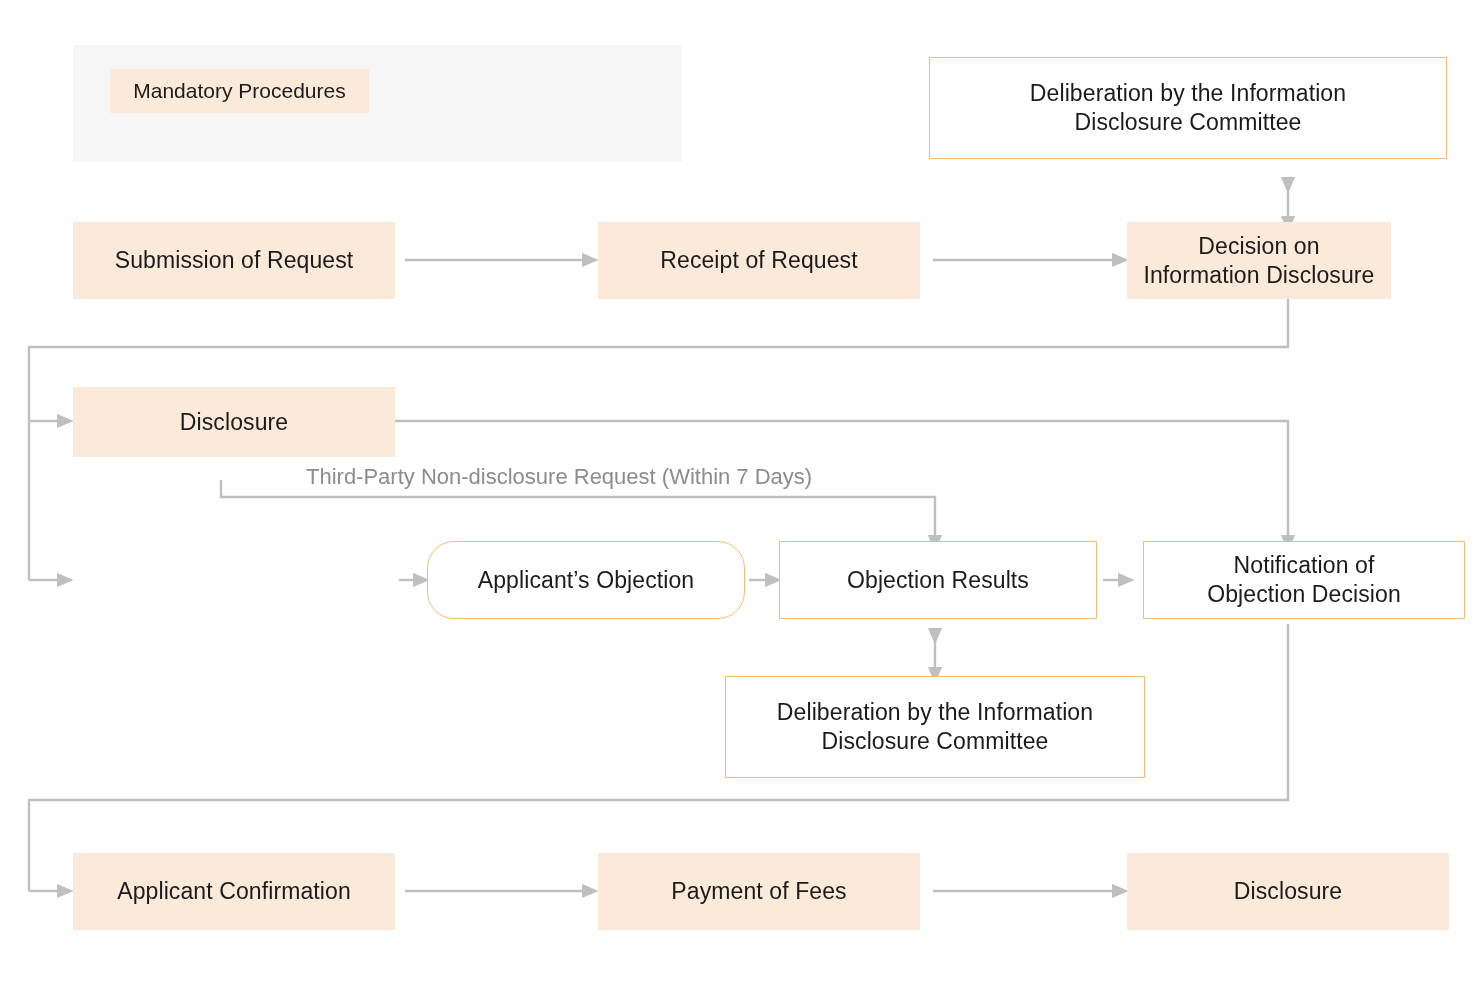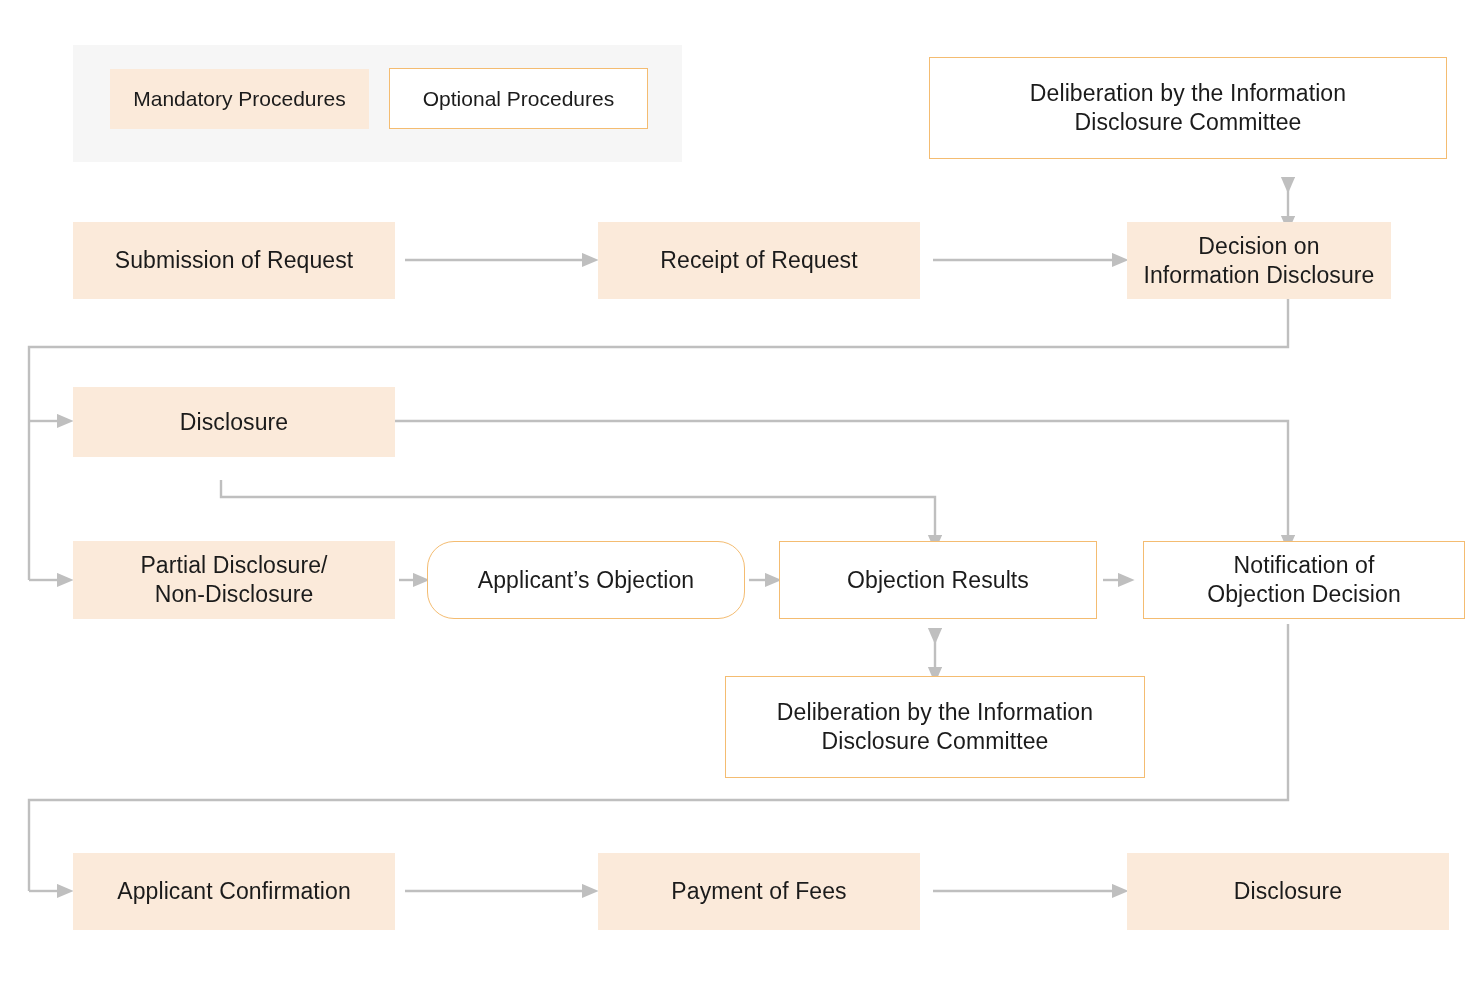--- a/index.html
+++ b/index.html
@@ -49,21 +49,21 @@
     position: absolute;
     display: flex;
     align-items: center;
     justify-content: center;
     font-size: 21px;
     color: #1b1b1b;
     z-index: 3;
   }
   #legend-mandatory {
     left: 110px; top: 69px;
-    width: 259px; height: 60px;
+    width: 259px; height: 44px;
     background: #FBEADA;
   }
   #legend-optional {
     left: 389px; top: 68px;
     width: 259px; height: 61px;
     background: #ffffff;
     border: 1.6px solid #F4BC71;
   }
 
   
@@ -124,23 +124,20 @@
 
       <line x1="405" y1="891" x2="583" y2="891" marker-end="url(#ah-r)"></line>
       <line x1="933" y1="891" x2="1113" y2="891" marker-end="url(#ah-r)"></line>
     </g>
   </svg>
 
   <div id="legend-panel"></div>
   <div id="legend-mandatory" class="legend-chip">
     <span>Mandatory Procedures</span>
   </div>
-  <div id="legend-optional" class="legend-chip">
-    <span>Optional Procedures</span>
-  </div>
 
   <div class="node outline" style="left:929px; top:57px; width:518px; height:102px;">
     <span>
       <span>Deliberation by the Information</span><br>
       <span>Disclosure Committee</span>
     </span>
   </div>
 
   <div class="node solid" style="left:73px; top:222px; width:322px; height:77px;">
     <span>Submission of Request</span>
@@ -154,26 +151,20 @@
     <span>
       <span>Decision on</span><br>
       <span>Information Disclosure</span>
     </span>
   </div>
 
   <div class="node solid" style="left:73px; top:387px; width:322px; height:70px;">
     <span>Disclosure</span>
   </div>
 
-  <div class="node solid" style="left:73px; top:541px; width:322px; height:78px;">
-    <span>
-      <span>Partial Disclosure/</span><br>
-      <span>Non-Disclosure</span>
-    </span>
-  </div>
 
   <div class="node outline" style="left:427px; top:541px; width:318px; height:78px;border-radius:27px;">
     <span>Applicant’s Objection</span>
   </div>
 
   <div class="node outline" style="left:779px; top:541px; width:318px; height:78px;align-items:center;">
     <span>Objection Results</span>
   </div>
 
   <div class="node outline" style="left:1127px; top:541px; width:322px; height:78px;margin-left:16px;">
@@ -195,14 +186,15 @@
   </div>
 
   <div class="node solid" style="left:598px; top:853px; width:322px; height:77px;">
     <span>Payment of Fees</span>
   </div>
 
   <div class="node solid" style="left:1127px; top:853px; width:322px; height:77px;">
     <span>Disclosure</span>
   </div>
 
+  <div class="edge-label" style="left:306px; top:464px;">Third-Party Non-disclosure Request (Within 7 Days)</div>
 
 </div>
 
 </body></html>

